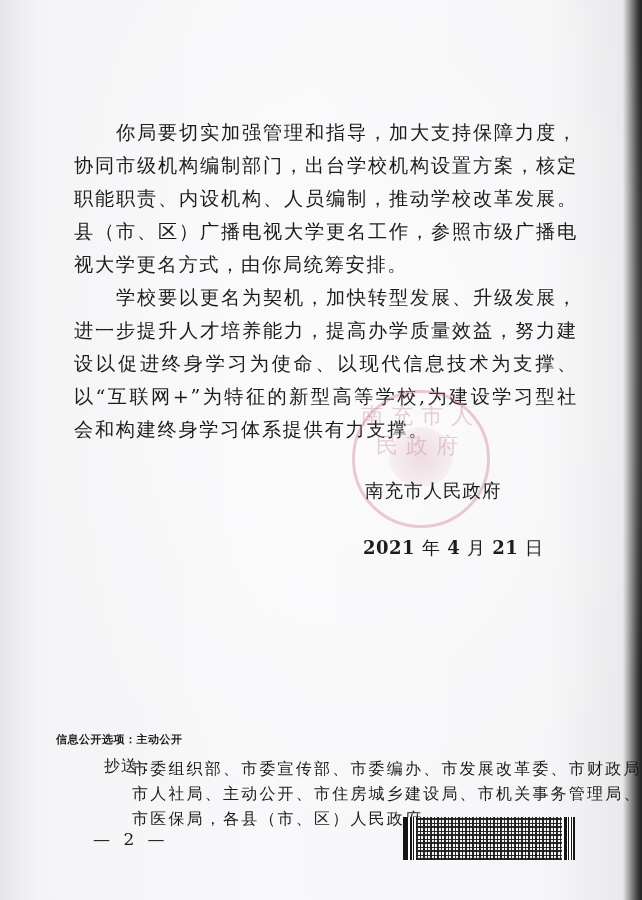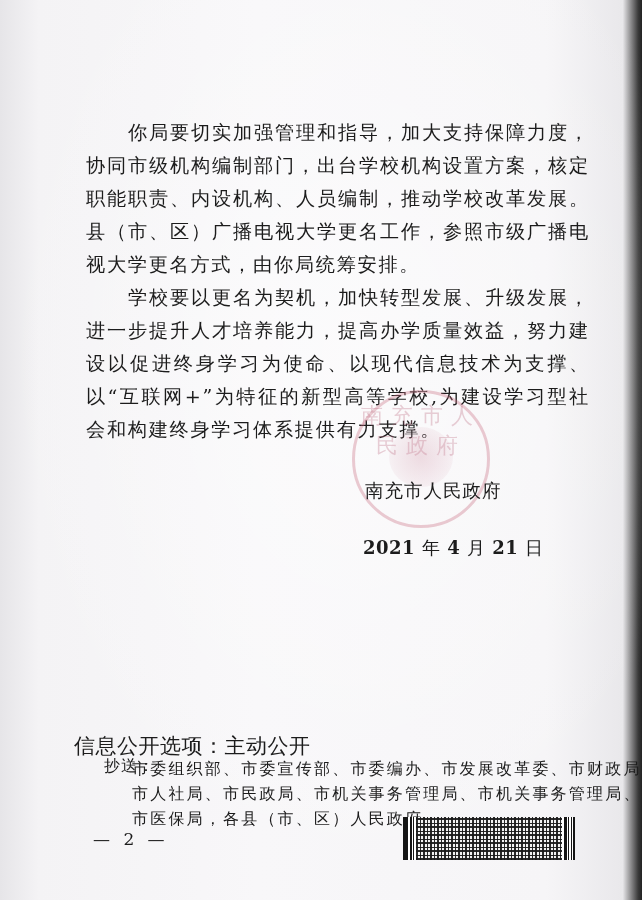--- a/index.html
+++ b/index.html
@@ -8,21 +8,21 @@
     background: linear-gradient(90deg, #e6e5e8 0%, #f4f3f5 6%, #f8f7f9 40%, #f6f5f7 85%, #e9e8eb 97%, #3a3a3a 99.4%, #222 100%);
     font-family: "DejaVu Serif", "Liberation Serif", serif;
     color:#1c1c1c;
   }
   .page-shade {
     position:absolute; inset:0;
     background: radial-gradient(ellipse at 55% 40%, rgba(255,255,255,0.55) 0%, rgba(255,255,255,0) 70%);
     pointer-events:none;
   }
   .body-text {
-    position:absolute; left:86px; top:116px; width:504px;
+    position:absolute; left:74px; top:116px; width:504px;
   }
   .para {
     margin:0; font-size:19.2px; line-height:33px; letter-spacing:1.7px;
     text-align:justify; text-align-last:left;
     text-indent:42px; font-weight:normal;
   }
   .stamp {
     position:absolute; left:352px; top:390px; width:138px; height:138px;
     border-radius:50%;
     border:3px solid rgba(200,110,130,0.35);
@@ -37,21 +37,21 @@
     font-size:22px; color:rgba(190,110,130,0.32); letter-spacing:8px;
   }
   .signer {
     position:absolute; left:365px; top:478px; font-size:18.5px; letter-spacing:1px;
   }
   .sign-date {
     position:absolute; left:363px; top:536px; font-size:18px; font-weight:bold; letter-spacing:0.5px;
   }
   .sign-date .cjk { font-weight:normal; }
   .disclosure {
-    position:absolute; left:74px; top:732px; font-size:21px; font-weight:normal;
+    position:absolute; left:56px; top:732px; font-size:11px; font-weight:bold;
     font-family:"DejaVu Sans", "Liberation Sans", sans-serif; letter-spacing:0.5px;
   }
   .cc-label {
     position:absolute; left:104px; top:756px; font-size:16px; letter-spacing:1px;
   }
   .cc-lines {
     position:absolute; left:132px; top:756px; width:460px;
   }
   .cc-line { font-size:16px; line-height:25px; letter-spacing:2.2px; white-space:nowrap; }
   .page-number {
@@ -100,21 +100,21 @@
   <span class="cjk">日</span>
 </div>
 
 <div class="disclosure">
   <span>信息公开选项：</span><span>主动公开</span>
 </div>
 
 <div class="cc-label">抄送：</div>
 <div class="cc-lines">
   <div class="cc-line">市委组织部、市委宣传部、市委编办、市发展改革委、市财政局、</div>
-  <div class="cc-line">市人社局、市民政局、市机关事务管理局、市机关事务管理局、</div>
+  <div class="cc-line">市人社局、主动公开、市住房城乡建设局、市机关事务管理局、</div>
   <div class="cc-line">市医保局，各县（市、区）人民政府</div>
 </div>
 
 <div class="page-number">— 2 —</div>
 
 <div class="barcode">
   <div class="bc-guard">
     <span style="width:5px"></span>
       <span style="width:2px;background:#fff"></span>
       <span style="width:2px"></span>

